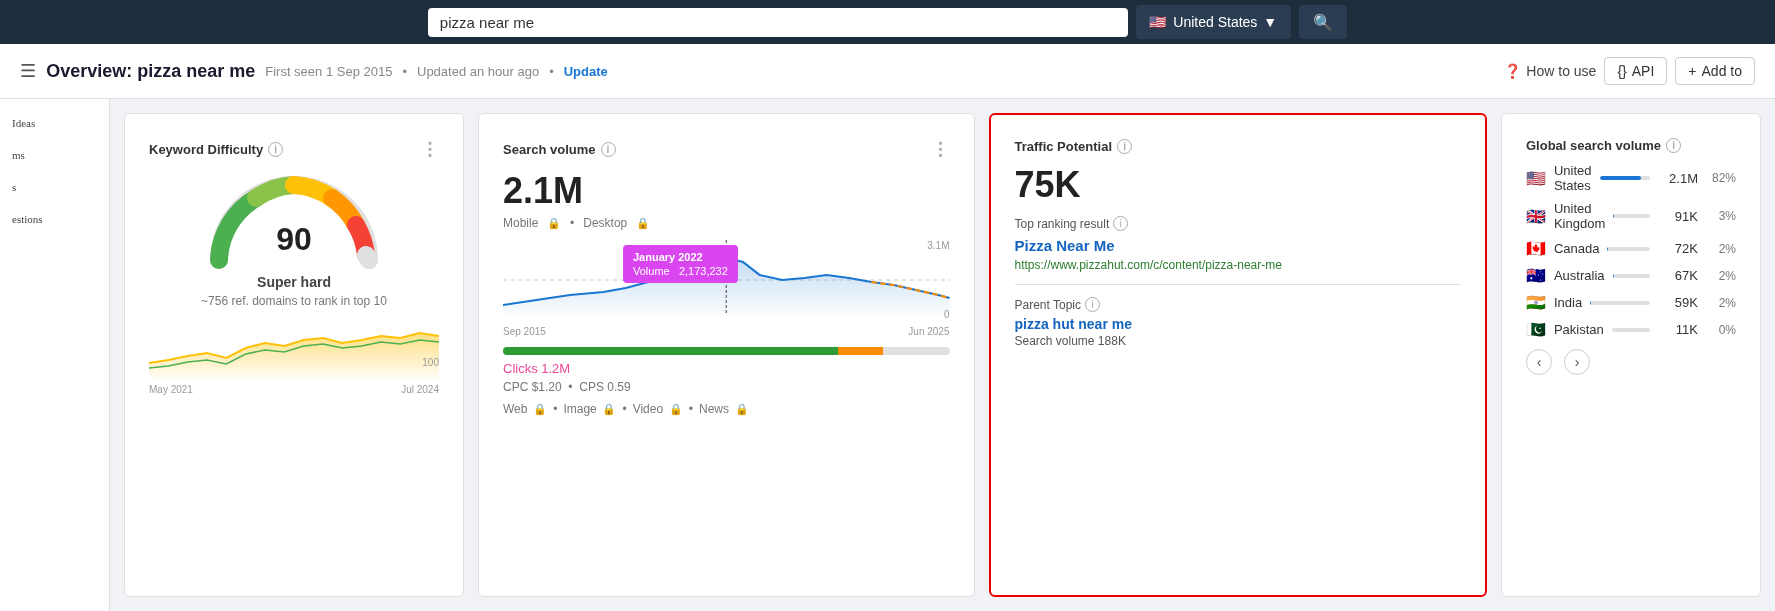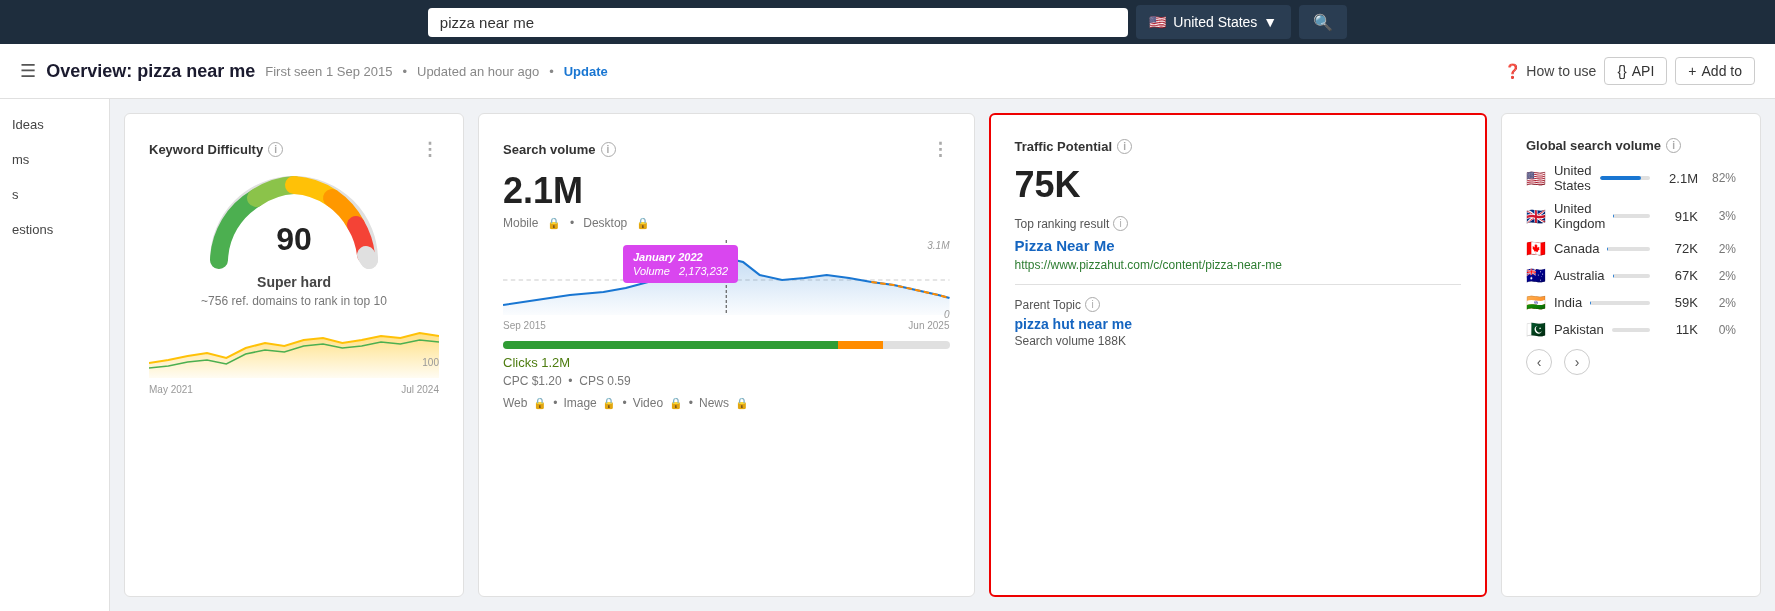--- a/index.html
+++ b/index.html
@@ -131,23 +131,24 @@
       width: 110px;
       background: #fff;
       border-right: 1px solid #e0e0e0;
       padding: 10px 0;
       display: flex;
       flex-direction: column;
       gap: 4px;
     }
     .sidebar-item {
       padding: 8px 12px;
-      font-size: 13px;
+      font-size: 11px;
       color: #444;
       cursor: pointer;
+      font-family: Liberation Serif, serif;
     }
 
     
     .content {
       flex: 1;
       display: flex;
       gap: 14px;
       padding: 14px;
       overflow: hidden;
     }
@@ -246,21 +247,21 @@
       gap: 9px;
       margin-bottom: 10px;
     }
     .lock-icon {
       font-size: 11px;
       color: #aaa;
     }
     .sv-chart-area {
       position: relative;
       height: 80px;
-      font-style: italic;
+      margin-bottom: 6px;
     }
     .tooltip-box {
       position: absolute;
       left: 120px;
       top: 5px;
       background: #d946ef;
       color: #fff;
       border-radius: 4px;
       padding: 6px 10px;
       font-size: 11px;
@@ -296,21 +297,21 @@
       height: 8px;
       border-radius: 4px;
       background: #e0e0e0;
       overflow: hidden;
       display: flex;
     }
     .clicks-bar-green { background: #2e9c34; height: 100%; }
     .clicks-bar-orange { background: #ff8c00; height: 100%; }
     .clicks-text {
       font-size: 13px;
-      color: #4d7c0f;
+      color: #ec4899;
       margin-top: 6px;
     }
     .cpc-cps {
       font-size: 12px;
       color: #777;
       margin: 4px 0 8px;
     }
     .web-meta {
       font-size: 12px;
       color: #777;

